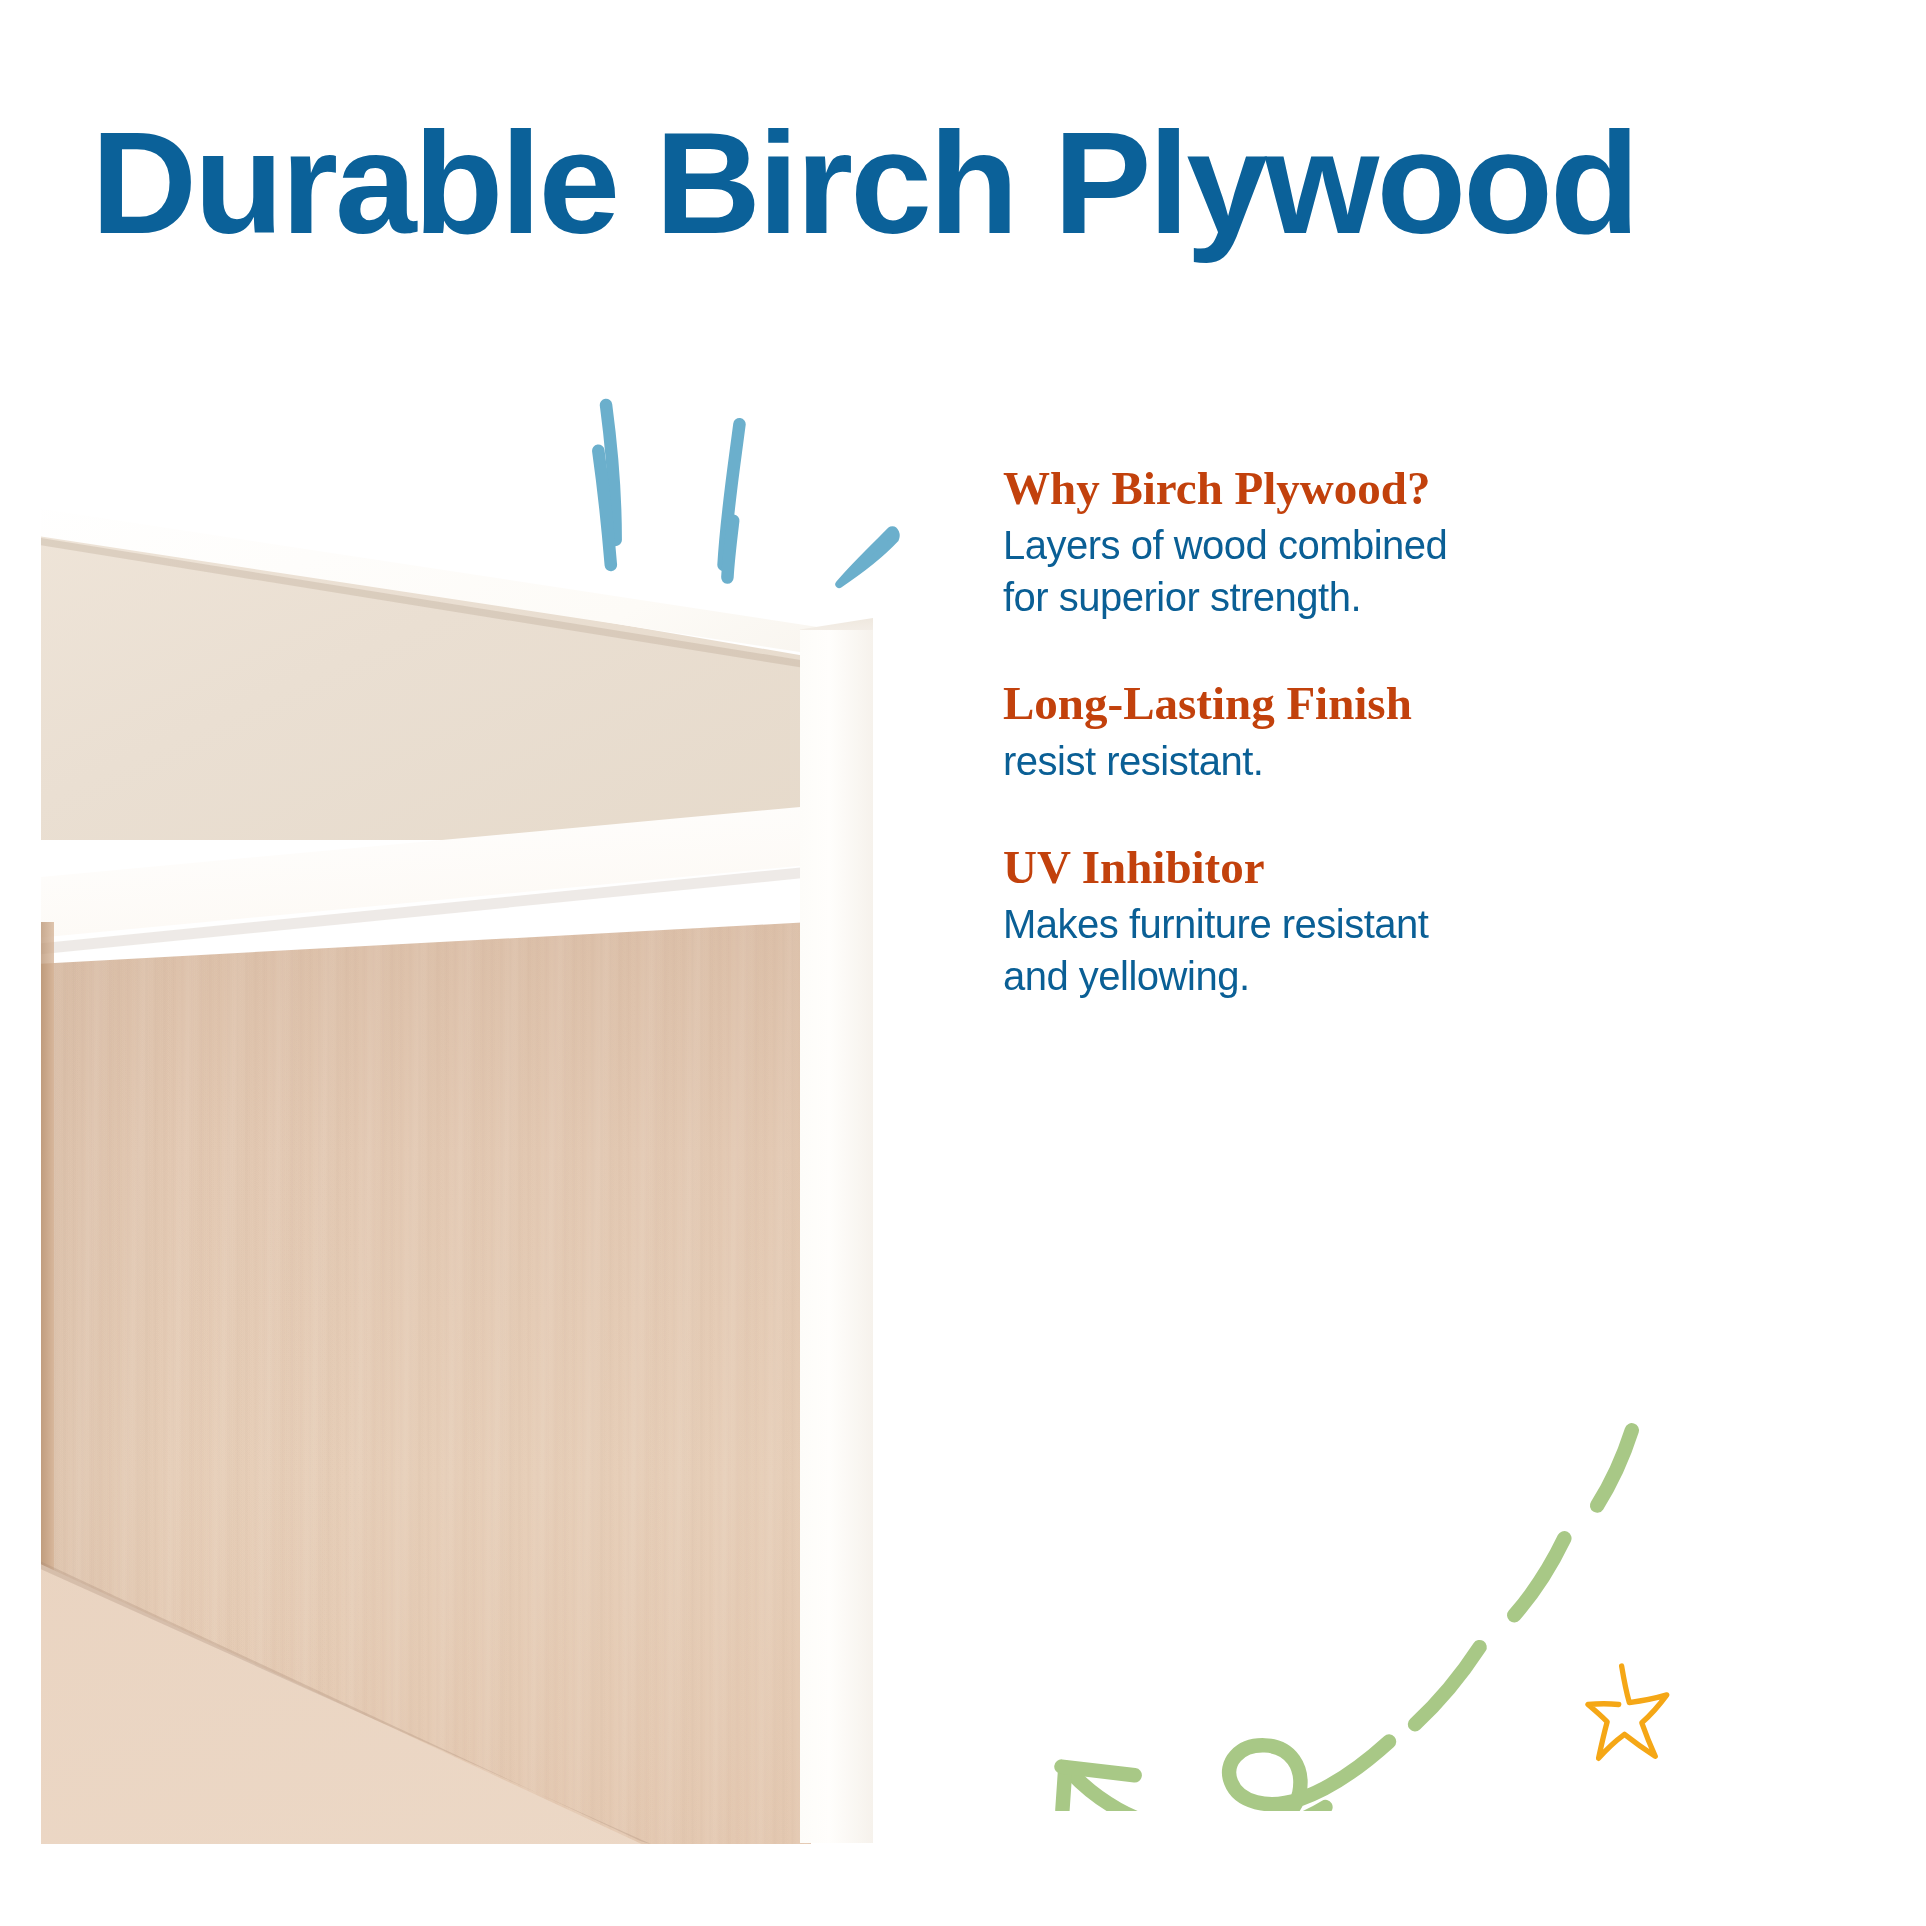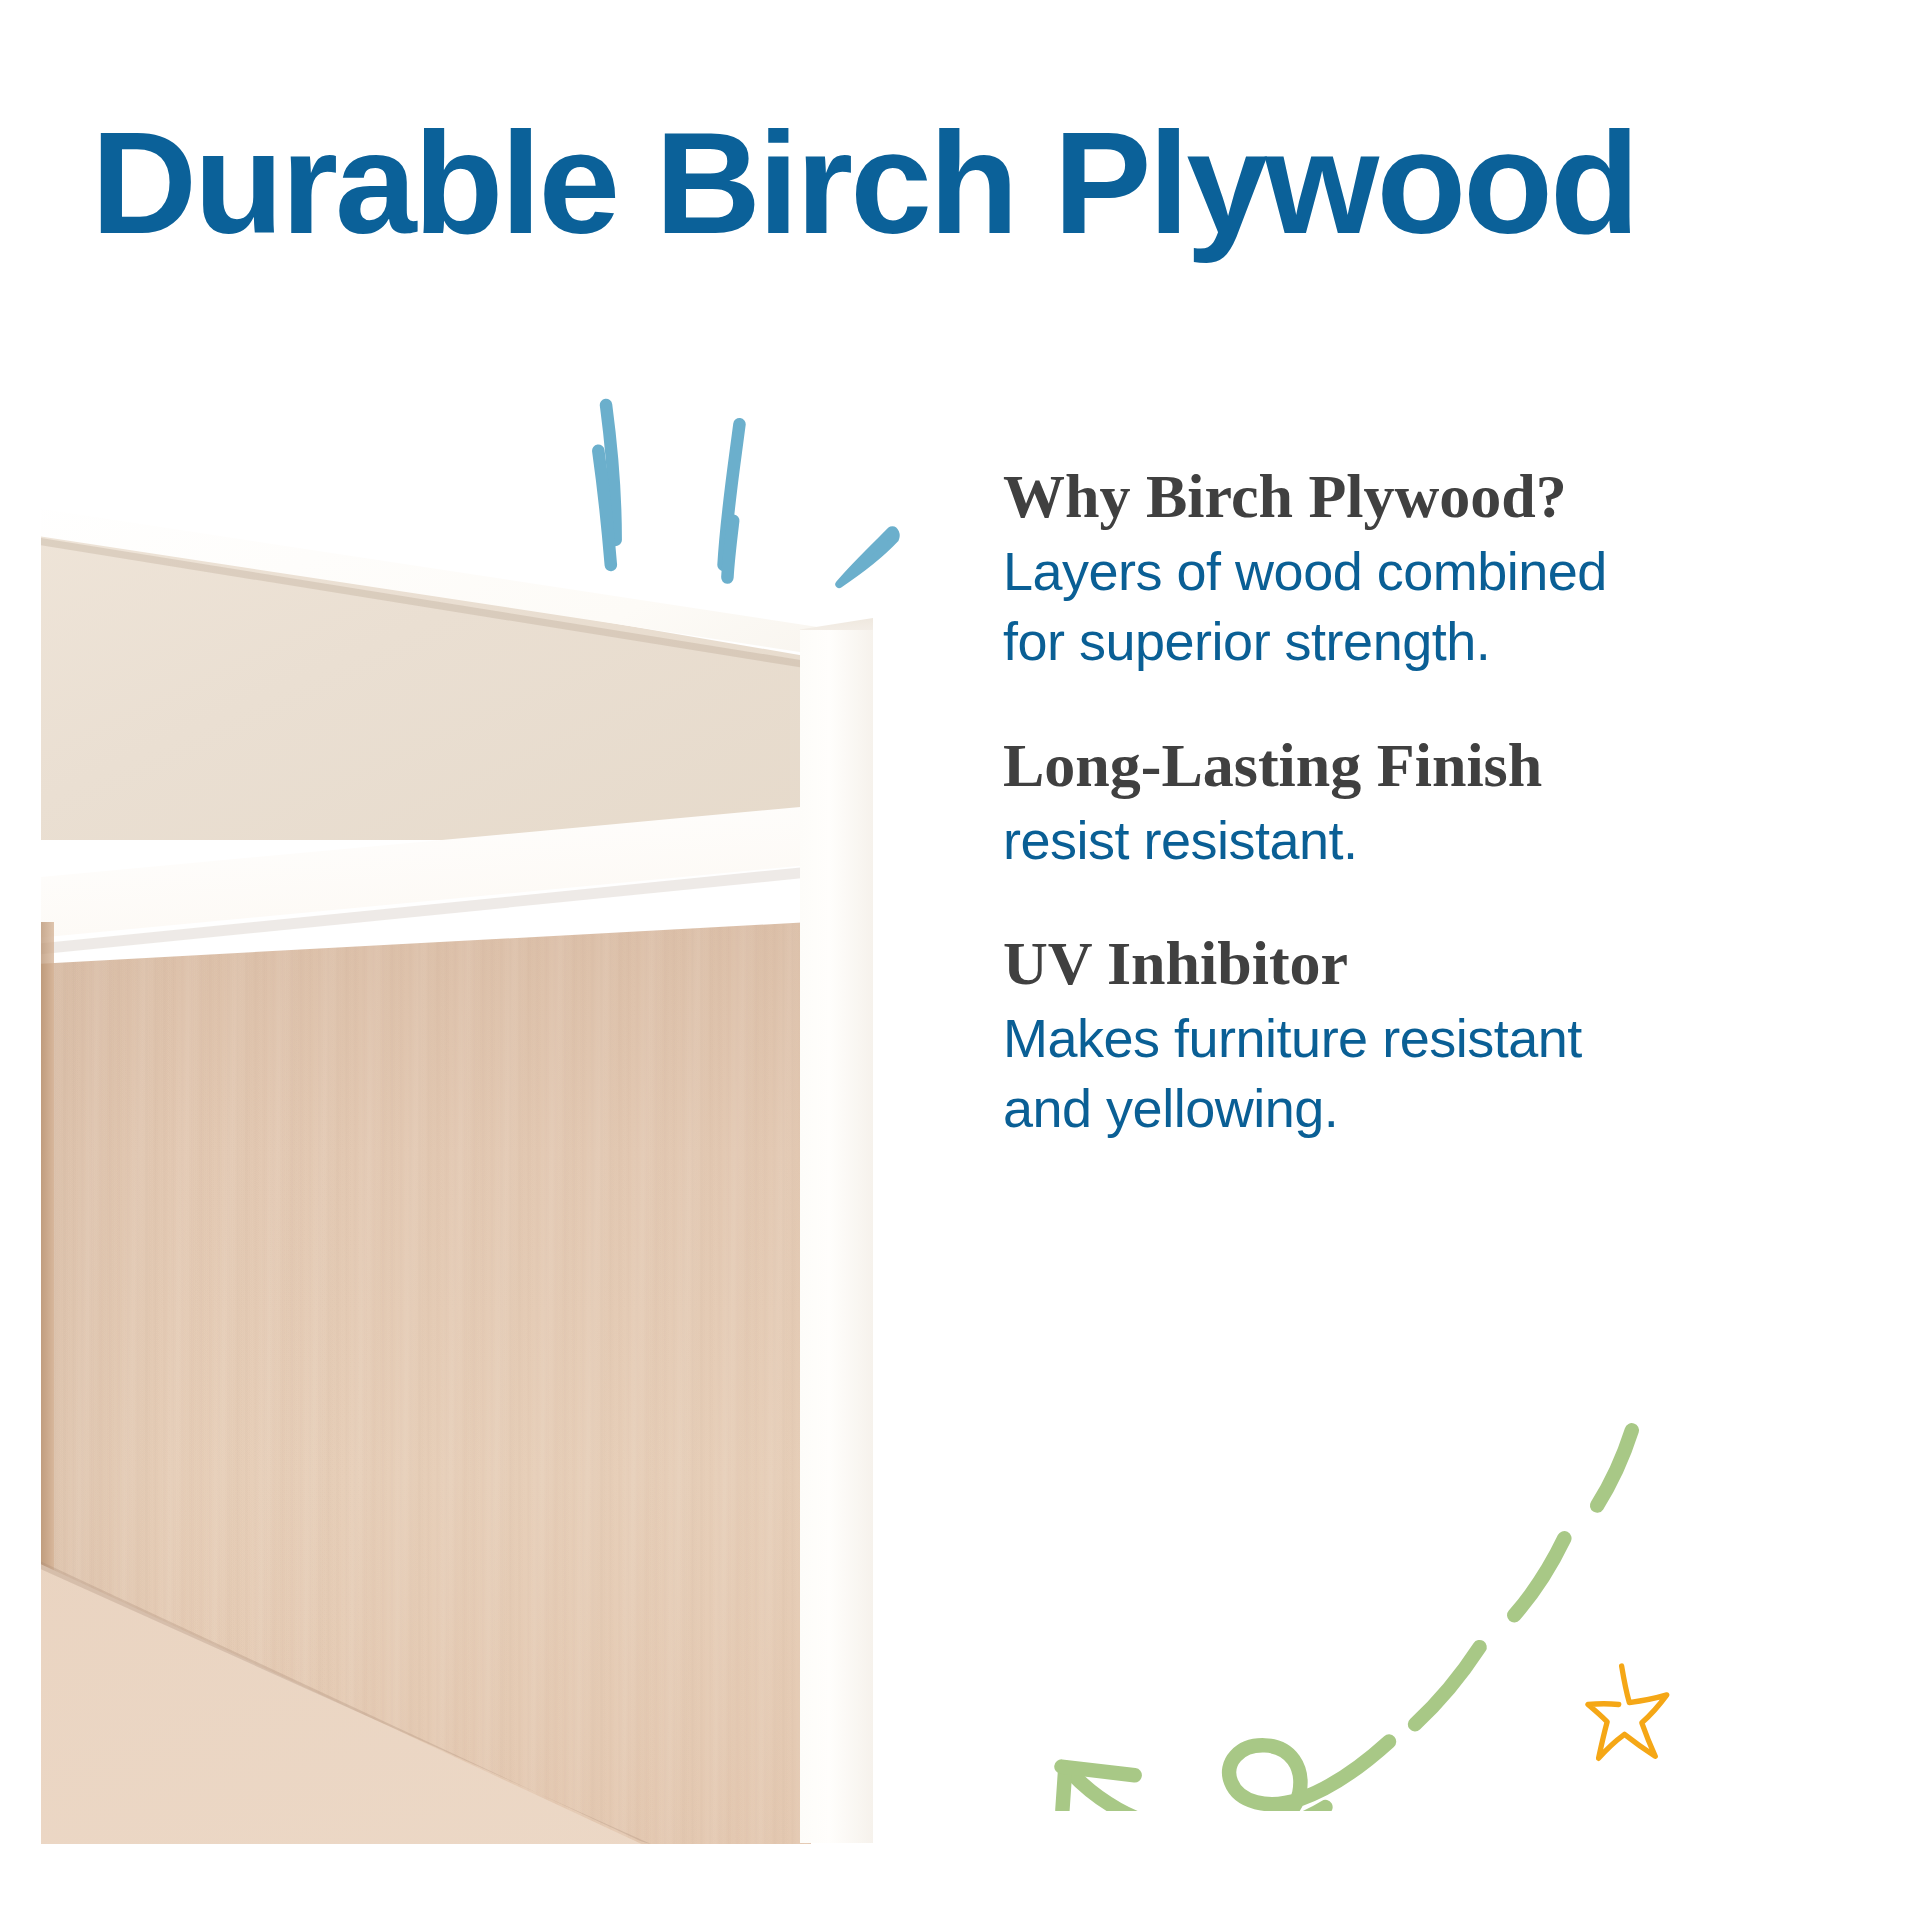--- a/index.html
+++ b/index.html
@@ -124,31 +124,31 @@
 
   
   .col { position:absolute; left:1003px; top:462px; width:881px; }
 
   .block { margin-bottom:54px; }
   .block:last-child { margin-bottom:4px; }
 
   .b-head {
     font-family:"Liberation Serif", serif;
     font-weight:700;
-    font-size:62px;
+    font-size:47px;
     line-height:1.12;
-    color:#404040;
+    color:#c2410c;
     letter-spacing:0px;
     white-space:nowrap;
     margin-bottom:4.8px;
   }
   .b-body {
     font-family:"Liberation Sans", sans-serif;
     font-weight:400;
-    font-size:54px;
+    font-size:40px;
     line-height:1.30;
     color:#0A5F95;
     letter-spacing:-0.5px;
   }
   .b-body div { white-space:nowrap; }
 </style>
 </head>
 <body>
 
 <div class="canvas">

